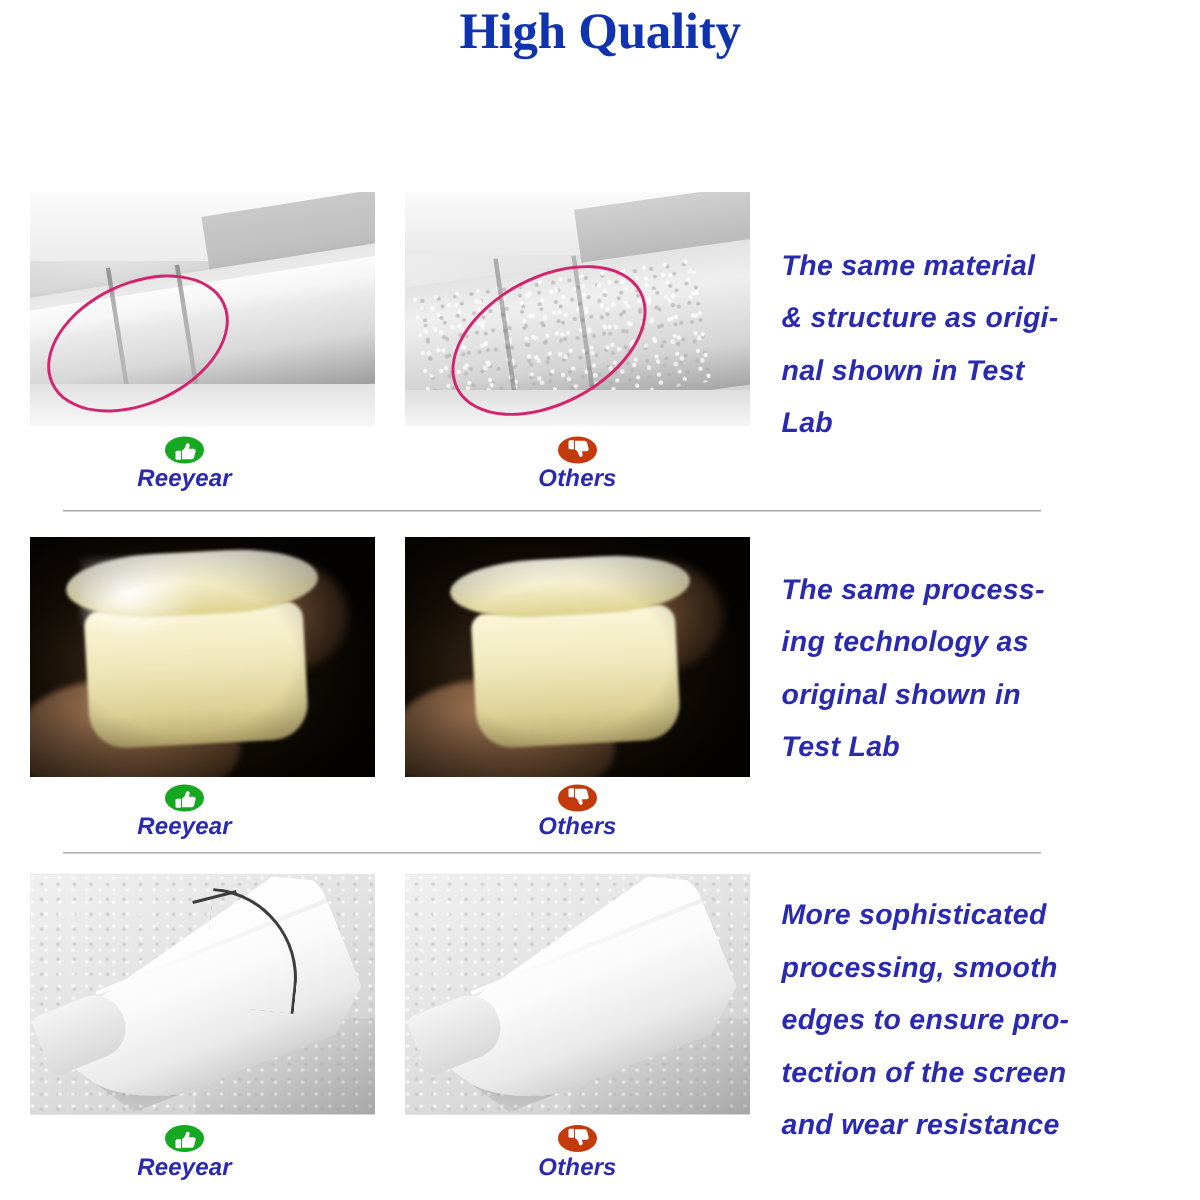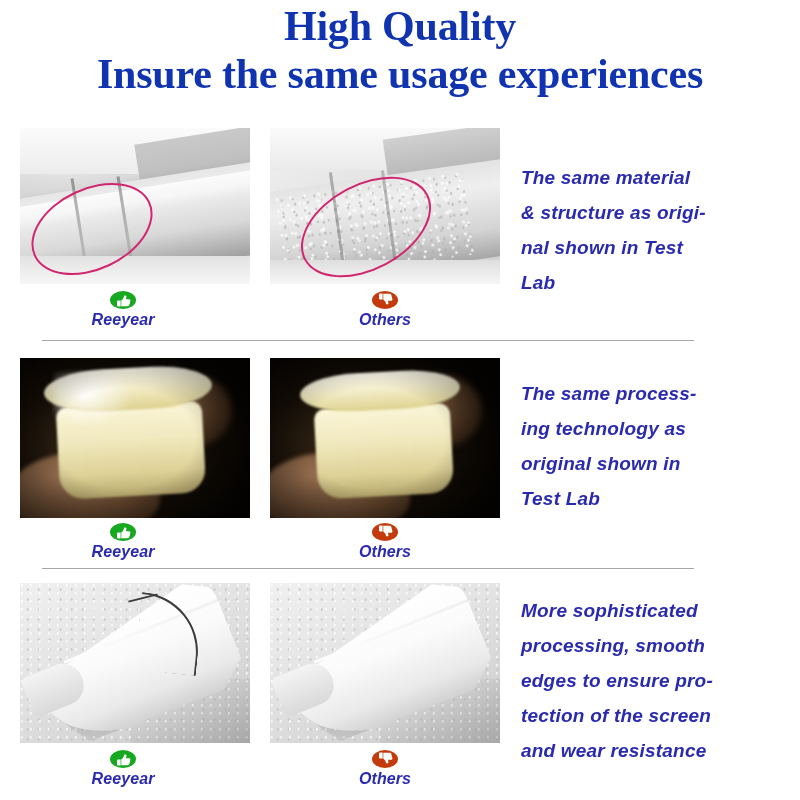--- a/index.html
+++ b/index.html
@@ -9,21 +9,21 @@
     font-family:"Liberation Sans", sans-serif;
     position:relative;
     overflow:hidden;
   }
 
   
   .headings { width:800px; padding-top:4px; text-align:center; }
   .h-line1 {
     font-family:"Liberation Serif", serif;
     font-weight:bold;
-    font-size:42px;
+    font-size:34px;
     color:#1033b0;
     line-height:1.06;
     letter-spacing:-0.2px;
   }
   .h-line2 {
     font-family:"Liberation Serif", serif;
     font-weight:bold;
     font-size:42px;
     color:#1033b0;
     line-height:1.12;
@@ -274,21 +274,20 @@
   .hair-tail {
     position:absolute; left:108px; top:14px; width:30px; height:2px;
     background:#3d3d3d; transform:rotate(-14deg);
   }
 </style>
 </head>
 <body>
 
 <div class="headings">
   <div class="h-line1">High Quality</div>
-  <div class="h-line2">Insure the same usage experiences</div>
 </div>
 
 <div class="row" id="row-1">
 
   <div class="photo photo-a ph1">
     <div class="bg"></div>
     <div class="foam-t"></div>
     <div class="barrel"></div>
     <div class="shaft"></div>
     <div class="shaft-hi"></div>

